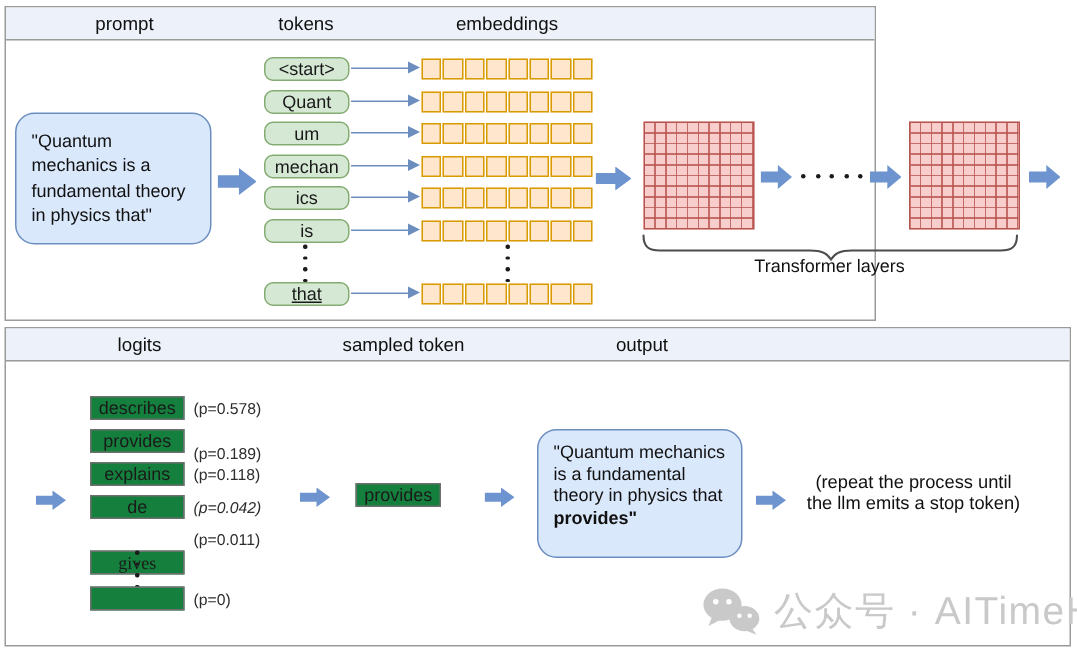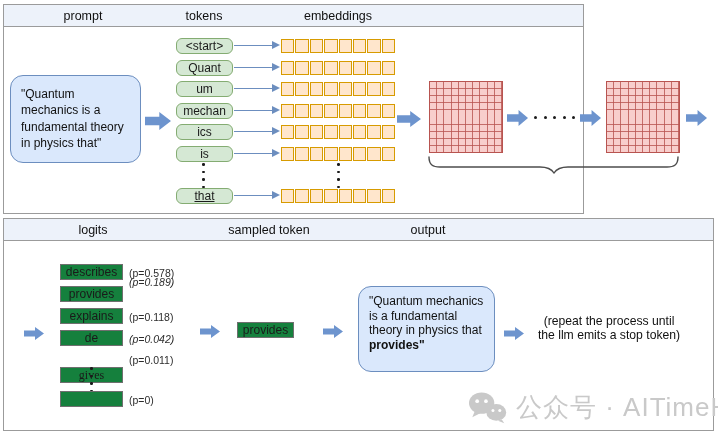--- a/index.html
+++ b/index.html
@@ -184,37 +184,38 @@
       <i></i>
     </div>
   <div class="block-arrow" style="left:580px;top:110px;width:21px;height:16px;"></div>
   <div class="matrix" style="left:606px;top:81px;"></div>
   <div class="block-arrow" style="left:686px;top:110px;width:21px;height:16px;"></div>
 
   <svg class="brace-svg" style="left:426px;top:155px;" width="255" height="20" viewBox="0 0 255 20">
     <path d="M3,2 C3,10 7,12 14,12 L114,12 C122,12 125.5,14 128,18 C130.5,14 134,12 142,12 L241,12 C248,12 252,10 252,2" fill="none" stroke="#4d4d4d" stroke-width="1.4" stroke-linecap="round"></path>
   </svg>
   <div class="brace-caption" style="left:453px;top:171px;width:200px;">
+    <div>Transformer layers</div>
   </div>
 
   <div class="panel" style="left:3px;top:218px;width:711px;height:213px;">
     <div class="panel-header">
       <div class="hdr-label" style="left:89px">logits</div>
       <div class="hdr-label" style="left:265px">sampled token</div>
       <div class="hdr-label" style="left:424px">output</div>
     </div>
   </div>
 
   <div class="block-arrow" style="left:24px;top:327px;width:20px;height:13px;"></div>
 
   <div class="gray-box logit-box" style="top:264px;">describes</div>
   <div class="prob" style="top:267px;">(p=0.578)</div>
 
   <div class="gray-box logit-box" style="top:286px;">provides</div>
-  <div class="prob" style="top:276px;font-style:italic;">(p=0.189)</div>
+  <div class="prob" style="top:297px;">(p=0.189)</div>
 
   <div class="gray-box logit-box" style="top:308px;">explains</div>
   <div class="prob" style="top:311px;">(p=0.118)</div>
 
   <div class="gray-box logit-box" style="top:330px;">de</div>
   <div class="prob" style="top:333px;font-style:italic;">(p=0.042)</div>
 
   <div class="gray-box logit-box" style="top:367px;font-family:Liberation Serif, serif;">gives</div>
   <div class="prob" style="top:354px;">(p=0.011)</div>
 

